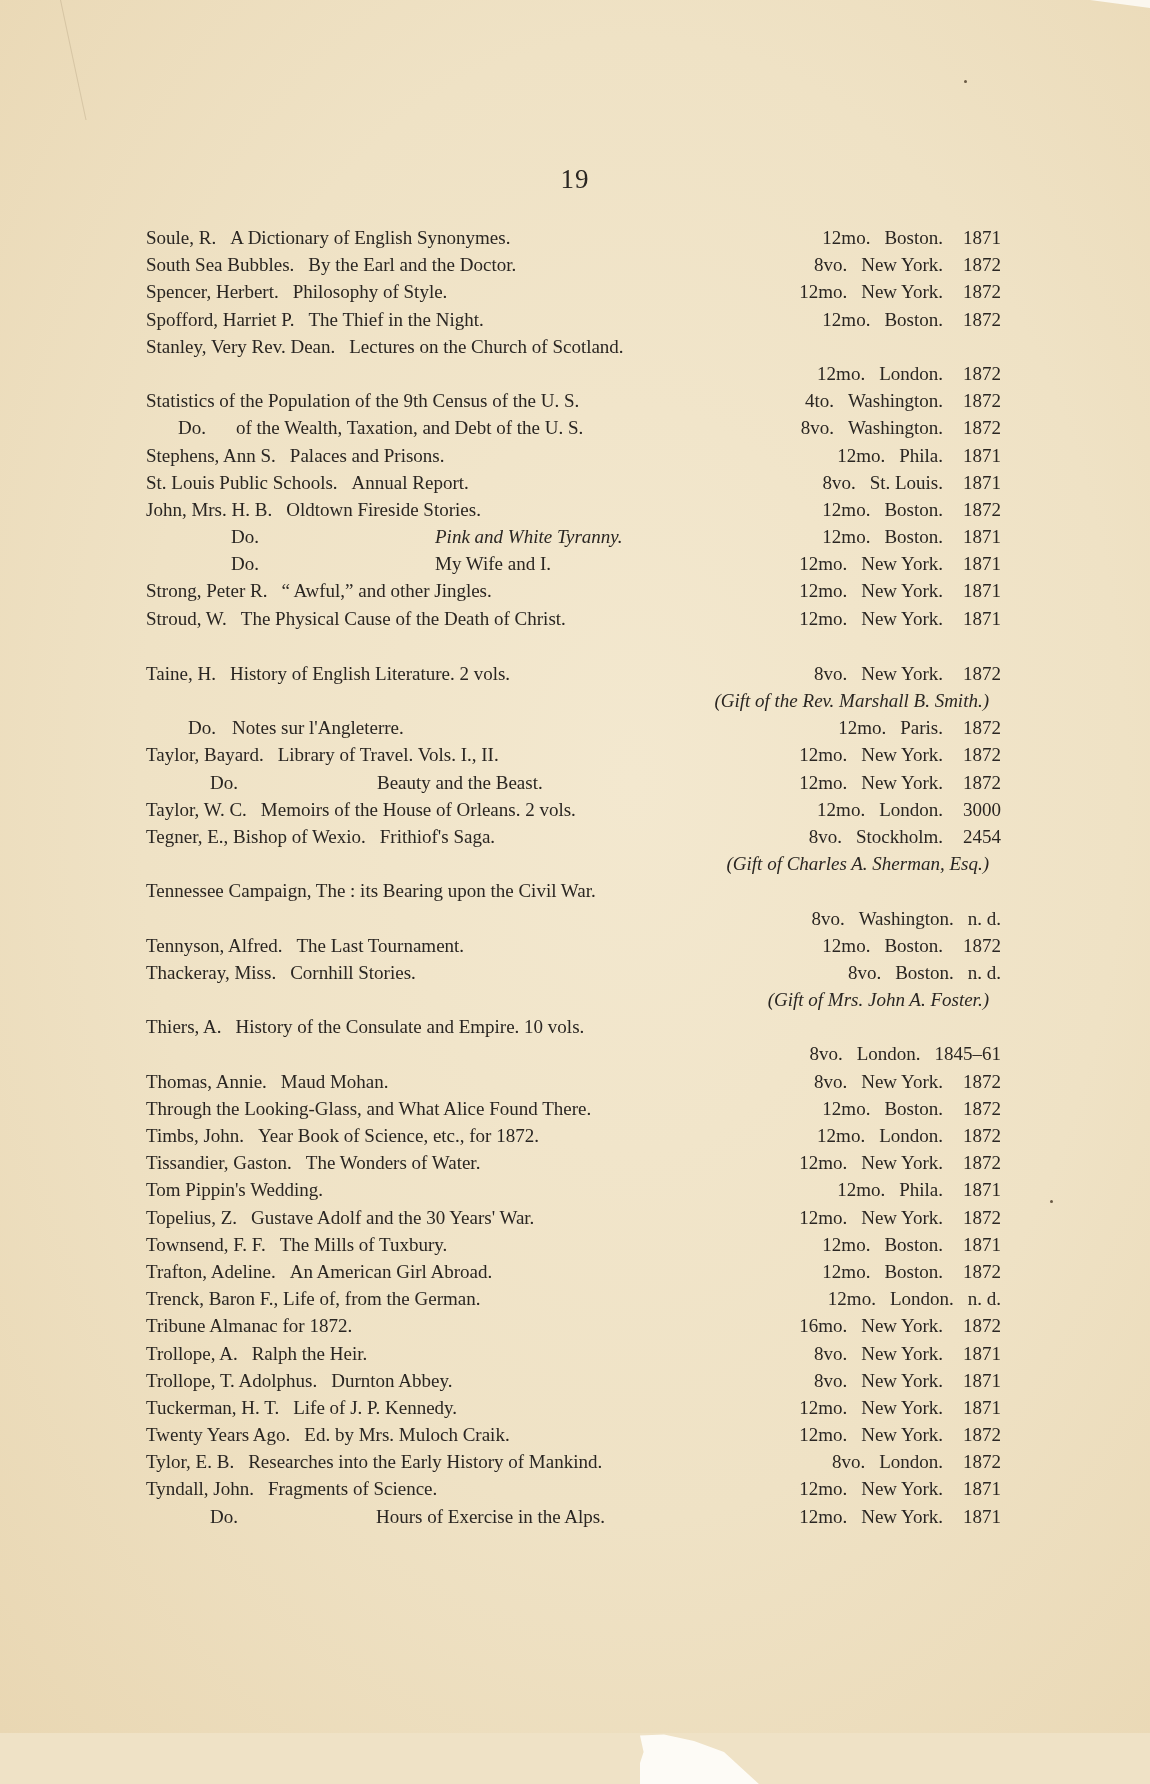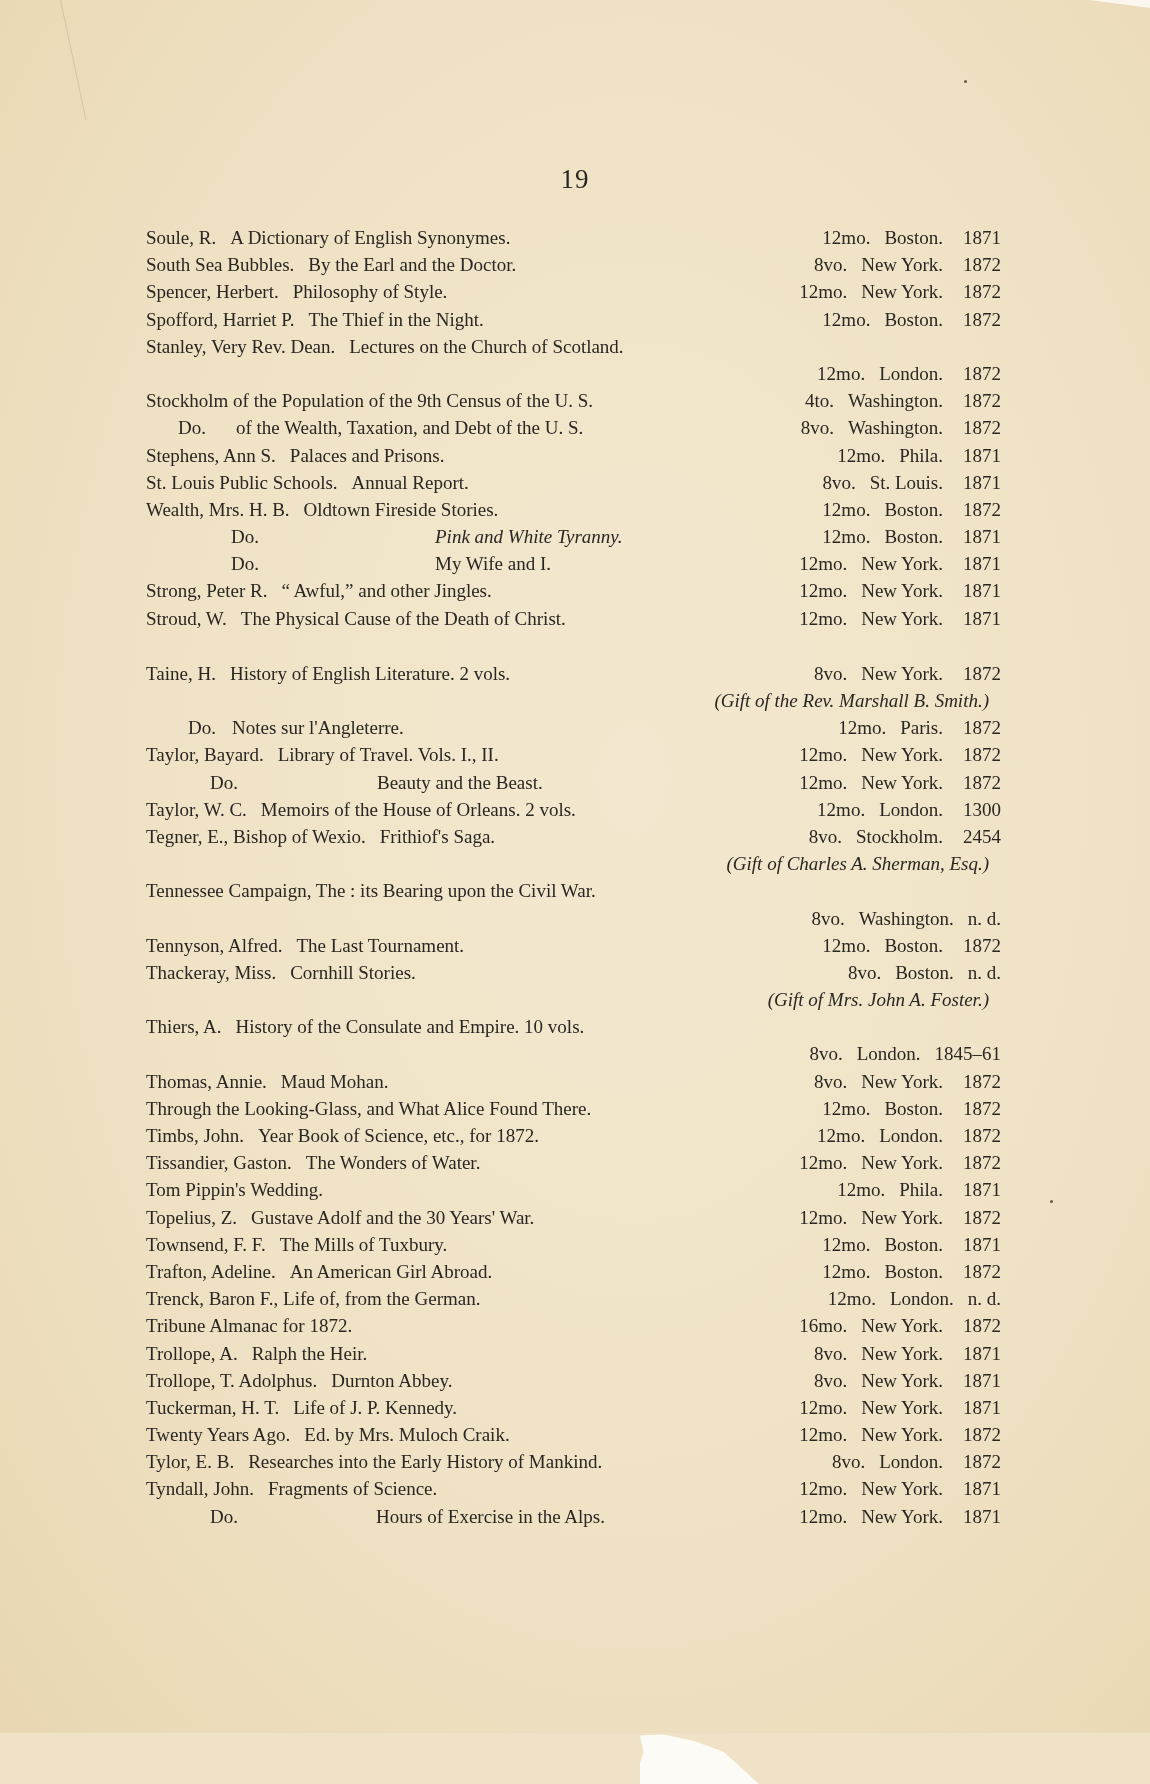--- a/index.html
+++ b/index.html
@@ -95,21 +95,21 @@
         <div class="left"><span>Stanley, Very Rev. Dean.</span><span style="margin-left: 14px;">Lectures on the Church of Scotland.</span></div>
       </div>
       <div class="row">
         <div class="right">
           <span class="fmt">12mo.</span>
           <span class="place">London.</span>
           <span class="year">1872</span>
         </div>
       </div>
       <div class="row">
-        <div class="left"><span>Stockholm of the Population of the 9th Census of the U. S.</span></div>
+        <div class="left"><span>Statistics of the Population of the 9th Census of the U. S.</span></div>
         <div class="right">
           <span class="fmt">4to.</span>
           <span class="place">Washington.</span>
           <span class="year">1872</span>
         </div>
       </div>
       <div class="row">
         <div class="left" style="left: 32px;"><span>Do.</span><span style="position: absolute; left: 58px; margin-left: 0px;">of the Wealth, Taxation, and Debt of the U. S.</span></div>
         <div class="right">
           <span class="fmt">8vo.</span>
@@ -127,21 +127,21 @@
       </div>
       <div class="row">
         <div class="left"><span>St. Louis Public Schools.</span><span style="margin-left: 14px;">Annual Report.</span></div>
         <div class="right">
           <span class="fmt">8vo.</span>
           <span class="place">St. Louis.</span>
           <span class="year">1871</span>
         </div>
       </div>
       <div class="row">
-        <div class="left"><span>Wealth, Mrs. H. B.</span><span style="margin-left: 14px;">Oldtown Fireside Stories.</span></div>
+        <div class="left"><span>John, Mrs. H. B.</span><span style="margin-left: 14px;">Oldtown Fireside Stories.</span></div>
         <div class="right">
           <span class="fmt">12mo.</span>
           <span class="place">Boston.</span>
           <span class="year">1872</span>
         </div>
       </div>
       <div class="row">
         <div class="left" style="left: 85px;"><span>Do.</span><span style="position: absolute; left: 204px; margin-left: 0px; font-style: italic;">Pink and White Tyranny.</span></div>
         <div class="right">
           <span class="fmt">12mo.</span>
@@ -207,21 +207,21 @@
           <span class="fmt">12mo.</span>
           <span class="place">New York.</span>
           <span class="year">1872</span>
         </div>
       </div>
       <div class="row">
         <div class="left"><span>Taylor, W. C.</span><span style="margin-left: 14px;">Memoirs of the House of Orleans.  2 vols.</span></div>
         <div class="right">
           <span class="fmt">12mo.</span>
           <span class="place">London.</span>
-          <span class="year">1300</span>
+          <span class="year">3000</span>
         </div>
       </div>
       <div class="row">
         <div class="left"><span>Tegner, E., Bishop of Wexio.</span><span style="margin-left: 14px;">Frithiof's Saga.</span></div>
         <div class="right">
           <span class="fmt">8vo.</span>
           <span class="place">Stockholm.</span>
           <span class="year">2454</span>
         </div>
       </div>

